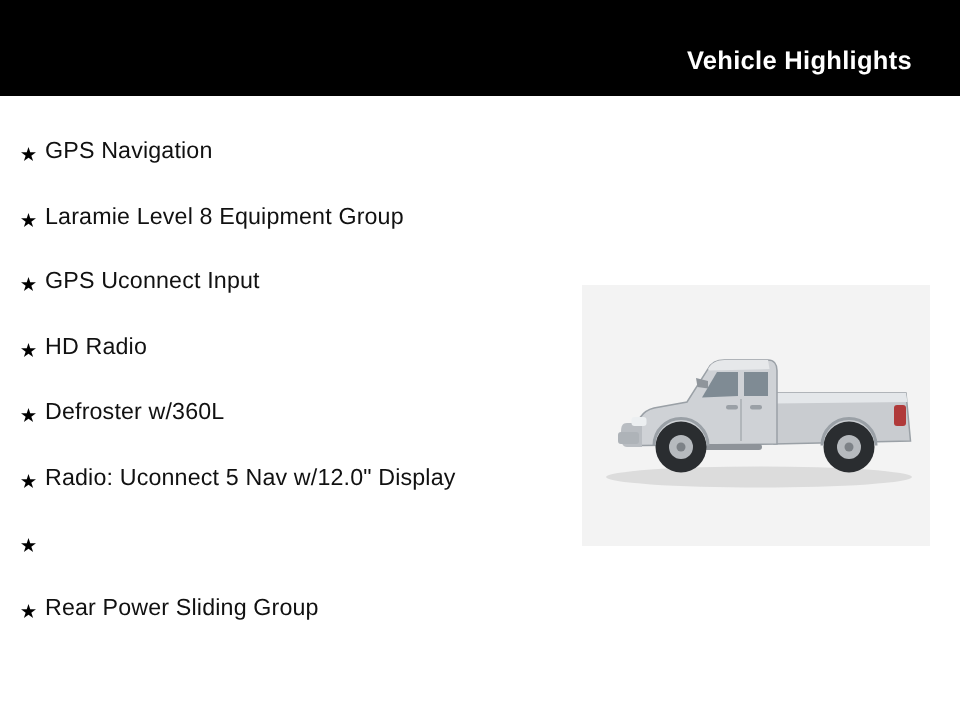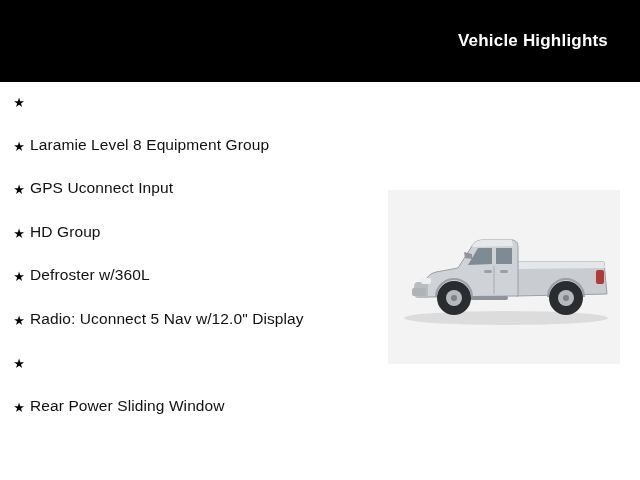--- a/index.html
+++ b/index.html
@@ -18,21 +18,21 @@
     width: 640px;
     height: 480px;
     background: #ffffff;
     box-sizing: border-box;
   }
   .header-bar {
     position: absolute;
     left: 0;
     top: 0;
     width: 640px;
-    height: 82px;
+    height: 64px;
     background: #000000;
   }
   .header-title {
     position: absolute;
     right: 32px;
     top: 31px;
     color: #ffffff;
     font-size: 17px;
     font-weight: bold;
     letter-spacing: 0.2px;
@@ -96,47 +96,48 @@
 
   <div class="header-bar">
     <div class="header-title">Vehicle Highlights</div>
   </div>
 
   <div class="content">
 
     <ul class="features">
       <li class="feature-item">
         <span class="bullet">★</span>
+        <span class="feature-text">GPS Navigation</span>
       </li>
       <li class="feature-item">
         <span class="bullet">★</span>
         <span class="feature-text">Laramie Level 8 Equipment Group</span>
       </li>
       <li class="feature-item">
         <span class="bullet">★</span>
         <span class="feature-text">GPS Uconnect Input</span>
       </li>
       <li class="feature-item">
         <span class="bullet">★</span>
-        <span class="feature-text">HD Group</span>
+        <span class="feature-text">HD Radio</span>
       </li>
       <li class="feature-item">
         <span class="bullet">★</span>
         <span class="feature-text">Defroster w/360L</span>
       </li>
       <li class="feature-item">
         <span class="bullet">★</span>
         <span class="feature-text">Radio: Uconnect 5 Nav w/12.0" Display</span>
       </li>
       <li class="feature-item">
         <span class="bullet">★</span>
       </li>
       <li class="feature-item">
         <span class="bullet">★</span>
-        <span class="feature-text">Rear Power Sliding Window</span>
+        <span class="feature-text">Rear Power Sliding Group</span>
       </li>
     </ul>
 
     <div class="vehicle-image">
       <svg width="232" height="174" viewBox="0 0 232 174">
         <rect x="0" y="0" width="232" height="174" fill="#f3f3f3"></rect>
 
         <ellipse cx="118" cy="128" rx="102" ry="7" fill="#dcdcdc"></ellipse>
 
         <path d="M128 72 L216 72 L219 104 L128 106 Z" fill="#c9ccd0" stroke="#9aa0a6" stroke-width="1"></path>

